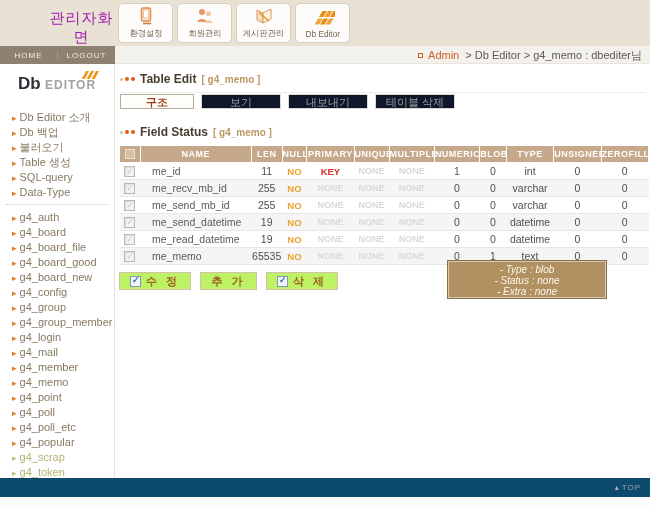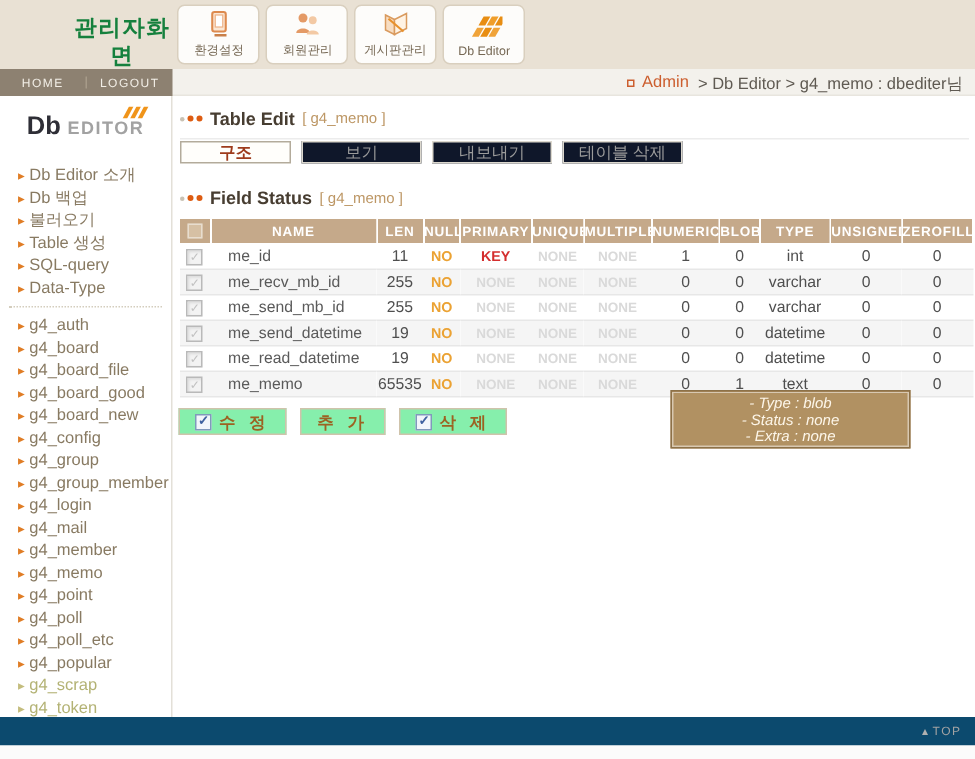--- a/index.html
+++ b/index.html
@@ -4,21 +4,21 @@
 <style>
   * { margin:0; padding:0; box-sizing:border-box; }
   html,body { width:650px; height:506px; }
   body { font-family:"Liberation Sans", sans-serif; background:#fff; position:relative; overflow:hidden; }
 
   .page { position:absolute; inset:0; width:650px; height:506px; background:#fff; }
 
   
   .top-header { position:absolute; left:0; top:0; width:650px; height:46px; background:#e9e1d4; }
   .brand { position:absolute; left:0; top:0; width:115px; height:46px; text-align:center; }
-  .brand-title { margin-top:9px; font-size:15px; font-weight:bold; color:#15803d; letter-spacing:1px;padding-left:48px; }
+  .brand-title { margin-top:9px; font-size:15px; font-weight:normal; color:#a21caf; letter-spacing:1px;padding-left:48px; }
   .brand-sub { font-size:9px; color:#94836f; font-family:"Liberation Serif", serif; letter-spacing:1px; }
   .nav { position:absolute; left:118px; top:3px; display:flex; gap:4px; }
   .nav-item { width:55px; height:40px; background:#fdfcfa; border:1px solid #d9cfbe; border-radius:5px;
               display:flex; flex-direction:column; align-items:center; justify-content:center; cursor:pointer; }
   .nav-icon { height:20px; display:flex; align-items:center; justify-content:center; }
   .nav-label { font-size:9px; color:#756753; margin-top:1px; white-space:nowrap; transform:scale(.92); }
 
   
   .subbar { position:absolute; left:0; top:46px; width:650px; height:18px; background:#f3f1ec; border-bottom:1px solid #e8e5de; }
   .quick { position:absolute; left:0; top:0; width:115px; height:18px; background:#8d8171; display:flex; align-items:center; }
@@ -44,21 +44,21 @@
   .menu li.muted .bullet { color:#c4bd7e; }
 
   
   .content { position:absolute; left:116px; top:64px; width:534px; height:414px; background:#fff; padding:8px 0 0 2px; }
   .section-title { display:flex; align-items:center; font-size:12px; font-weight:bold; color:#473d31; margin:0 0 6px 2px; }
   .deco { display:flex; align-items:center; margin-right:5px; }
   .deco i { display:inline-block; border-radius:50%; }
   .deco .d1 { width:3px; height:3px; background:#c9c2b4; margin-right:2px; }
   .deco .d2 { width:4px; height:4px; background:#dd5c12; margin-right:2px; }
   .deco .d3 { width:4px; height:4px; background:#dd5c12; }
-  .section-ref { font-size:10px; font-weight:normal; color:#bd9765; margin-left:5px; }
+  .section-ref { font-size:10px; font-weight:bold; color:#bd9765; margin-left:5px; }
 
   .tabs { position:relative; height:16px; margin:0 4px 0 2px; }
   .tabs::before { content:""; position:absolute; left:0; right:0; top:0px; border-top:1px solid #ececec; }
   .tab { position:relative; display:inline-block; width:80px; height:15px; line-height:14px; text-align:center;
          font-size:11px; color:#9b9b9b; background:#0f172a; border:1px solid #dcd8ce; margin-right:7px; cursor:pointer; }
   .tab.active { width:74px; color:#9e3b1c; font-weight:bold; background:#fffefb; border:1px solid #b3ab9b; }
 
   .field-table { border-collapse:collapse; table-layout:fixed; width:530px; margin:4px 0 0 1px; }
   .field-table th { background:#c5a98a; color:#fff; font-size:9px; font-weight:bold; height:17px;
                     border:1px solid #fff; letter-spacing:.5px; white-space:nowrap; overflow:hidden; }
@@ -67,21 +67,21 @@
   .field-table td.c-name { text-align:left; padding-left:12px; color:#5a5a5a; }
   .field-table td.c-no   { color:#eba233; font-weight:bold; font-size:9.5px; }
   .field-table td.c-key  { color:#d42e2e; font-weight:bold; font-size:9.5px; }
   .field-table td.c-none { color:#d9d9d9; font-size:9px; font-weight:bold; }
   .hcb { display:inline-block; width:10px; height:10px; border:1px solid #e8ddcf; background:#d6c0a4; vertical-align:middle; }
   .rowcb { width:11px; height:11px; border:1px solid #b9b9b9; background:#f3f3f3; margin:0 auto;
            box-shadow:inset 1px 1px 2px rgba(0,0,0,.10); font-size:8px; line-height:10px; color:#c2c2c2; cursor:pointer; }
 
   .actions { display:flex; gap:9px; margin:7px 0 0 1px; }
   .btn { display:inline-flex; align-items:center; justify-content:center; gap:5px; height:18px; min-width:57px;
-         padding:0 10px; background:#86efac; border:1px solid #cfc3ab; font-family:"Liberation Sans",sans-serif;
+         padding:0 10px; background:#bef264; border:1px solid #cfc3ab; font-family:"Liberation Sans",sans-serif;
          font-size:11px; font-weight:bold; color:#9c6222; letter-spacing:3px; cursor:pointer; }
   .cb { display:inline-block; width:11px; height:11px; border:1px solid #8099bb; background:#f2f6fb; position:relative; }
   .cb::after { content:"\2713"; position:absolute; left:1px; top:-2px; font-size:9px; color:#3f62a0; }
 
   .tooltip { position:absolute; left:447px; top:260px; width:160px; height:39px; background:#b19162;
              border:1px solid #8d7148; box-shadow:inset 0 0 0 1px rgba(255,255,255,.5); padding-top:3px; z-index:5; }
   .tooltip div { text-align:center; font-size:10px; line-height:11px; color:#fdf6e9;font-style:italic; }
 
   
   .footer { position:absolute; left:0; top:478px; width:650px; height:19px; background:#0c4a6e; }

